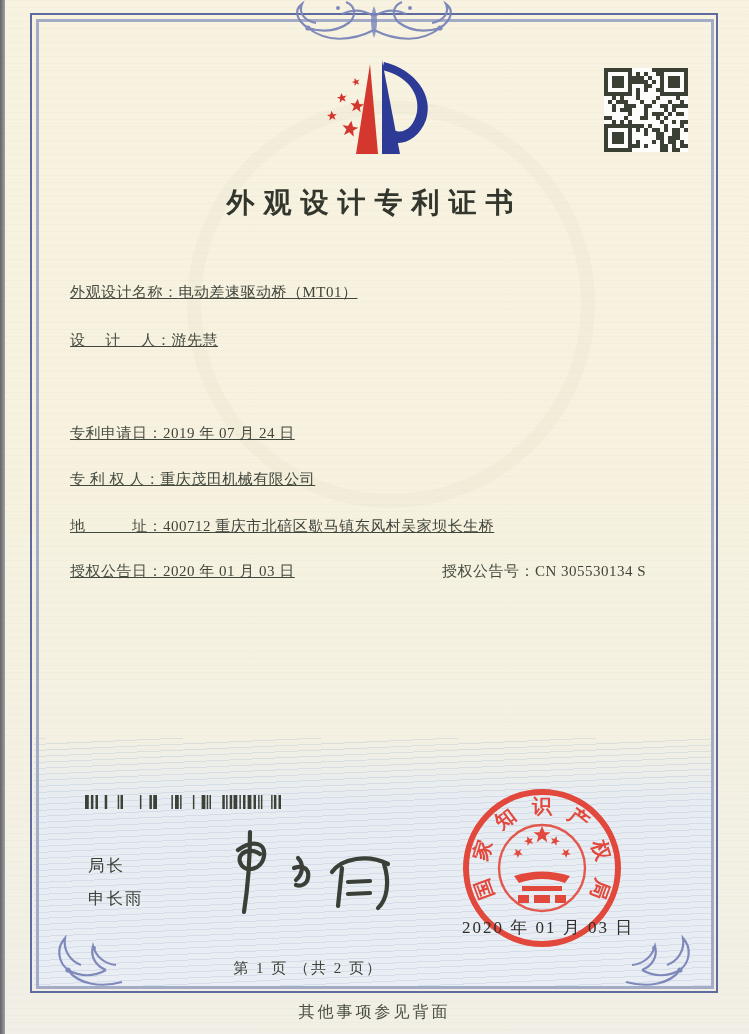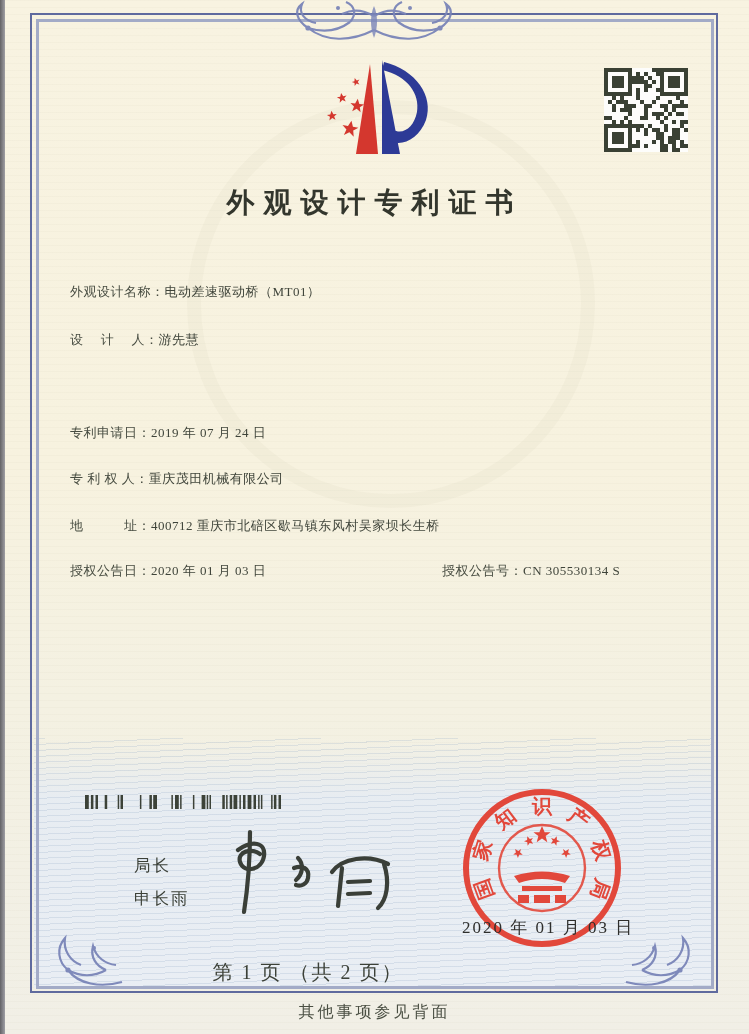--- a/index.html
+++ b/index.html
@@ -22,37 +22,37 @@
       repeating-linear-gradient(177.5deg, rgba(150,172,200,.25) 0 1px, rgba(0,0,0,0) 1px 6px),
       linear-gradient(180deg, rgba(233,238,244,0) 0, rgba(230,236,243,.92) 60px, rgba(233,238,245,.95) 100%);}
   .watermark{position:absolute;left:187px;top:100px;width:380px;height:380px;border-radius:50%;
     border:14px solid rgba(175,165,135,.06);z-index:2;}
   .cert-no{position:absolute;left:64px;top:66px;font-size:17px;letter-spacing:4px;
     color:#474c41;z-index:10;}
   .logo{position:absolute;left:312px;top:56px;z-index:10;}
   .qr{position:absolute;left:604px;top:68px;z-index:10;}
   .title{position:absolute;left:0;right:0;top:184px;margin:0;text-align:center;
     font-size:28px;font-weight:700;letter-spacing:9px;color:#33362d;z-index:10;}
-  .field{position:absolute;left:70px;font-size:13px;letter-spacing:.5px;z-index:10;
-    color:#43483d;white-space:nowrap;}
+  .field{position:absolute;left:70px;font-size:15px;letter-spacing:.5px;z-index:10;
+    color:#43483d;white-space:nowrap;text-decoration:underline;}
   .field .fl{color:#474c41;}
   .field .fv{color:#3f443a;}
   .grant2{position:absolute;left:372px;top:0;}
   .paras{position:absolute;left:68px;top:596px;width:614px;z-index:10;}
   .paras p{margin:0;text-indent:2em;font-size:15.5px;line-height:25.5px;
     text-align:justify;color:#474c40;}
   .barcode{position:absolute;left:85px;top:795px;width:198px;height:14px;z-index:11;}
   .director{position:absolute;left:88px;top:849px;z-index:11;font-size:16.5px;
-    color:#3c4138;line-height:33px;letter-spacing:2px;margin-left:46px;}
+    color:#3c4138;line-height:33px;letter-spacing:2px;}
   .signature{position:absolute;left:200px;top:824px;z-index:11;}
   .seal{position:absolute;left:452px;top:778px;z-index:11;opacity:.93;}
   .seal-date{position:absolute;left:462px;top:916px;z-index:12;font-size:17px;
     letter-spacing:2px;color:#2e2e2c;white-space:nowrap;}
   .page-line{position:absolute;left:32px;width:552px;top:959px;text-align:center;
-    font-size:20px;letter-spacing:2px;color:#3c4138;z-index:12;}
+    font-size:15px;letter-spacing:2px;color:#3c4138;z-index:12;}
   .back-note{position:absolute;left:0;right:0;top:1002px;text-align:center;
     font-size:16px;letter-spacing:3px;color:#4a4f43;z-index:12;}
   .orn{position:absolute;z-index:6;pointer-events:none;}
 </style>
 </head>
 <body>
 
 <div class="page">
 
   <div class="scan-edge"></div>

